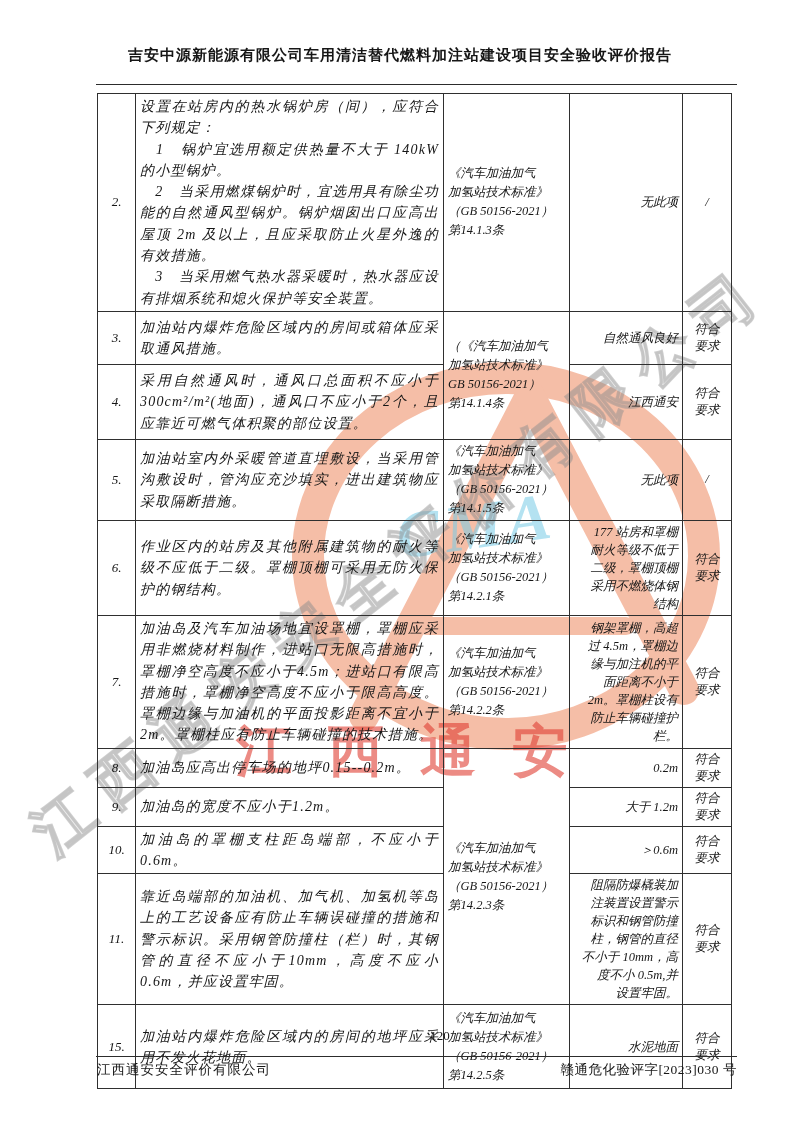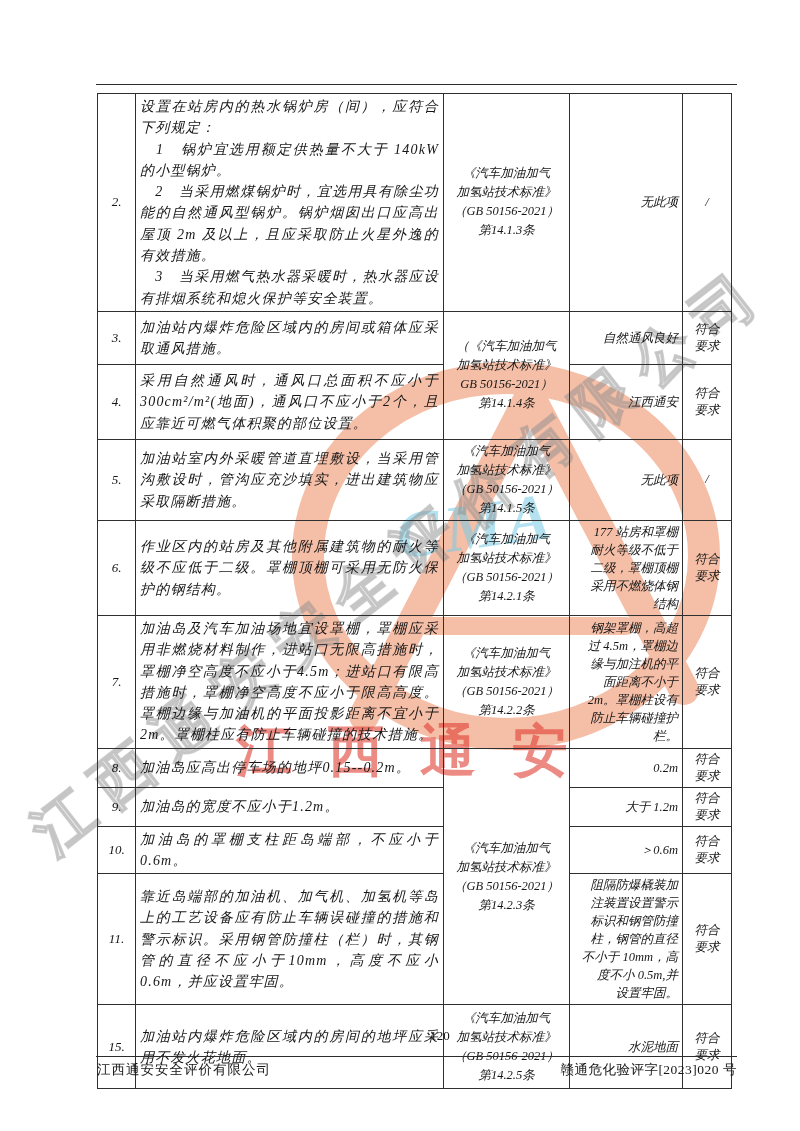--- a/index.html
+++ b/index.html
@@ -54,21 +54,21 @@
     padding:2px 4px;
     background:transparent;
     font-style:italic;
   }
   td.c-no{text-align:center;font-size:13px;}
   td.c-content{
     text-align:justify;text-justify:inter-ideograph;
     font-size:14px;line-height:21.3px;letter-spacing:1.2px;
     padding:2px 6px;
   }
-  td.c-standard{text-align:center;font-size:12.5px;line-height:19px;}
+  td.c-standard{text-align:left;font-size:12.5px;line-height:19px;}
   td.c-result{text-align:right;font-size:12.5px;line-height:18px;}
   td.c-conclusion{text-align:center;font-size:12.5px;line-height:17px;padding:2px 2px;}
   .page-number{
     position:absolute;left:0;top:1028px;width:100%;
     text-align:center;font-size:13px;padding-left:40px;
   }
   .footer-rule{
     position:absolute;left:96px;top:1056px;width:641px;height:0;
     border-top:1.4px solid #2c2c2c;
   }
@@ -89,20 +89,21 @@
     <path d="M 242 38 L 396 332" stroke="#ee8960" stroke-width="30" stroke-linecap="round" fill="none"></path>
     <path d="M 138 268 L 338 268" stroke="#ee8960" stroke-width="18" stroke-linecap="round" fill="none"></path>
   </svg>
   <div class="wm-cma">CMA</div>
   <div class="wm-diagonal">江西通安安全评价有限公司</div>
   <div class="wm-red">江西通安</div>
 </div>
 
 <div class="content">
 
+  <div class="header-title">吉安中源新能源有限公司车用清洁替代燃料加注站建设项目安全验收评价报告</div>
   <div class="header-rule"></div>
 
   <table class="eval">
     <colgroup>
       <col style="width:38px">
         <col style="width:308px">
         <col style="width:126px">
       <col style="width:113px">
         <col style="width:49px">
     </colgroup>
@@ -228,14 +229,14 @@
         <td class="c-result">水泥地面</td>
         <td class="c-conclusion">符合
 要求</td>
       </tr>
     </tbody>
   </table>
 
   <div class="page-number">120</div>
   <div class="footer-rule"></div>
   <div class="footer-left">江西通安安全评价有限公司</div>
-  <div class="footer-right">赣通危化验评字[2023]020 号</div>
+  <div class="footer-right">赣通危化验评字[2023]030 号</div>
 </div>
 
 </body></html>

